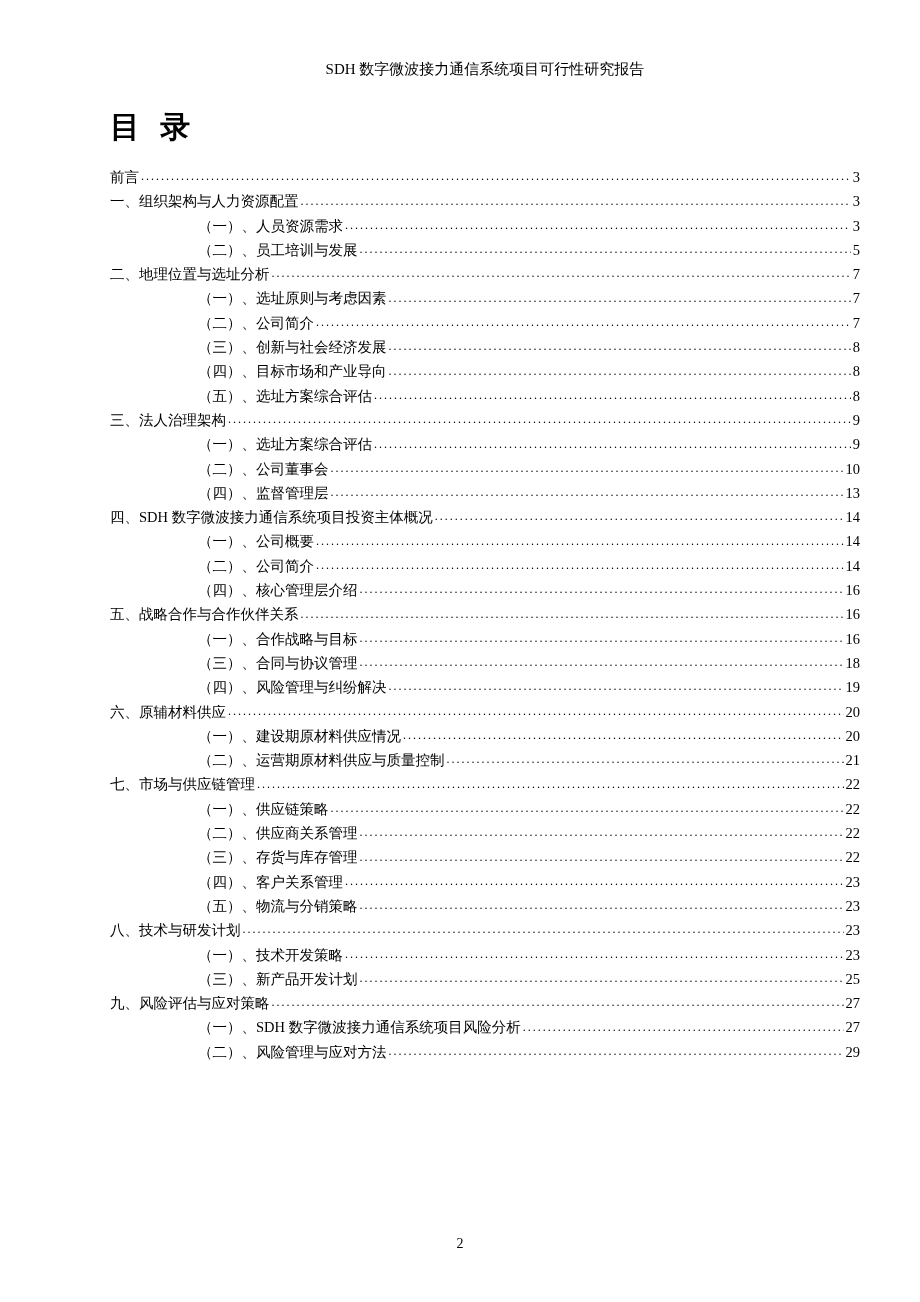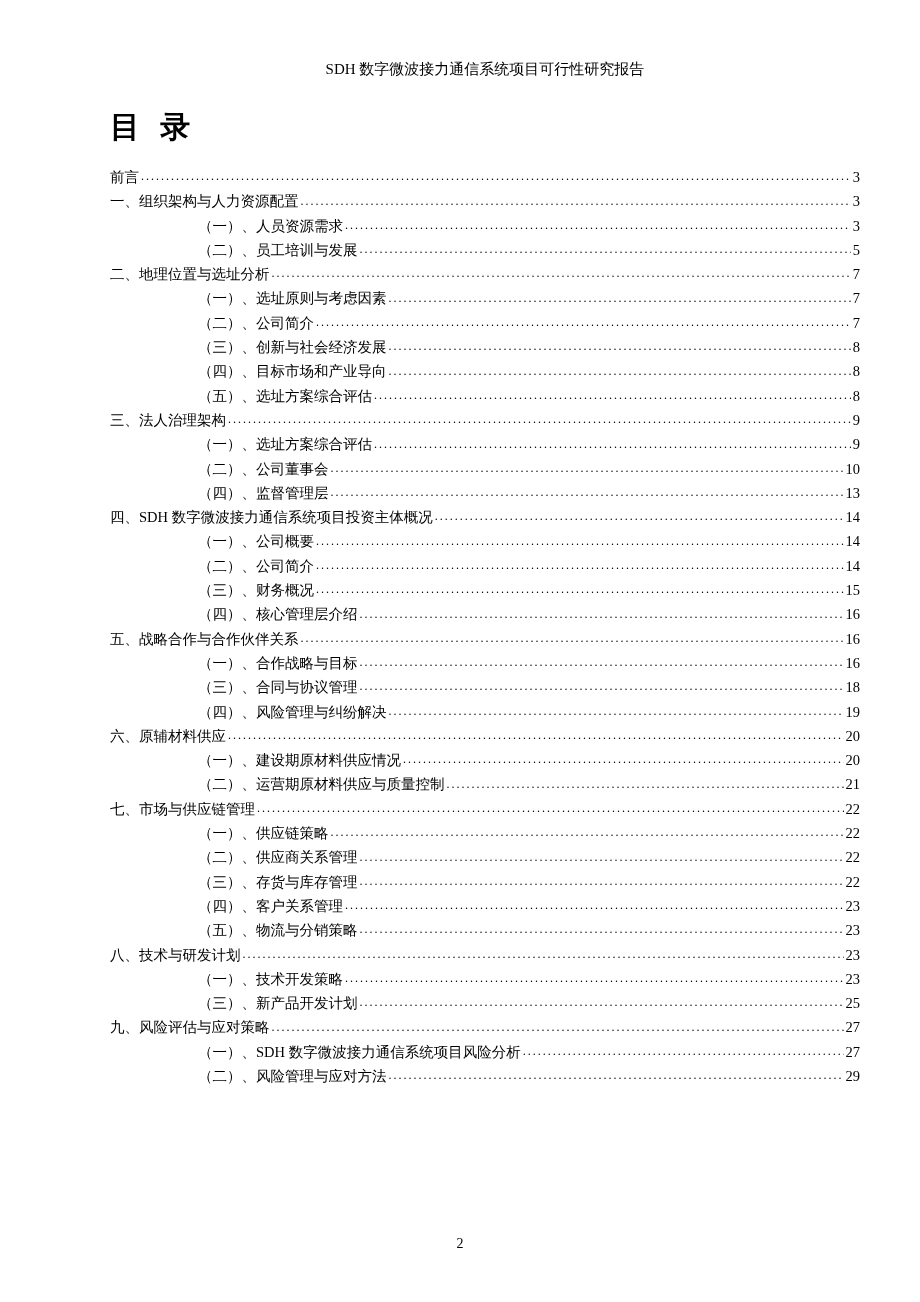--- a/index.html
+++ b/index.html
@@ -150,25 +150,20 @@
         <span class="toc-label">（一）、公司概要</span>
         <span class="toc-dots"></span>
         <span class="toc-page">14</span>
       </div>
       <div class="toc-row level-2">
         <span class="toc-label">（二）、公司简介</span>
         <span class="toc-dots"></span>
         <span class="toc-page">14</span>
       </div>
       <div class="toc-row level-2">
-        <span class="toc-label">（三）、财务概况</span>
-        <span class="toc-dots"></span>
-        <span class="toc-page">15</span>
-      </div>
-      <div class="toc-row level-2">
         <span class="toc-label">（四）、核心管理层介绍</span>
         <span class="toc-dots"></span>
         <span class="toc-page">16</span>
       </div>
       <div class="toc-row level-1">
         <span class="toc-label">五、战略合作与合作伙伴关系</span>
         <span class="toc-dots"></span>
         <span class="toc-page">16</span>
       </div>
       <div class="toc-row level-2">

